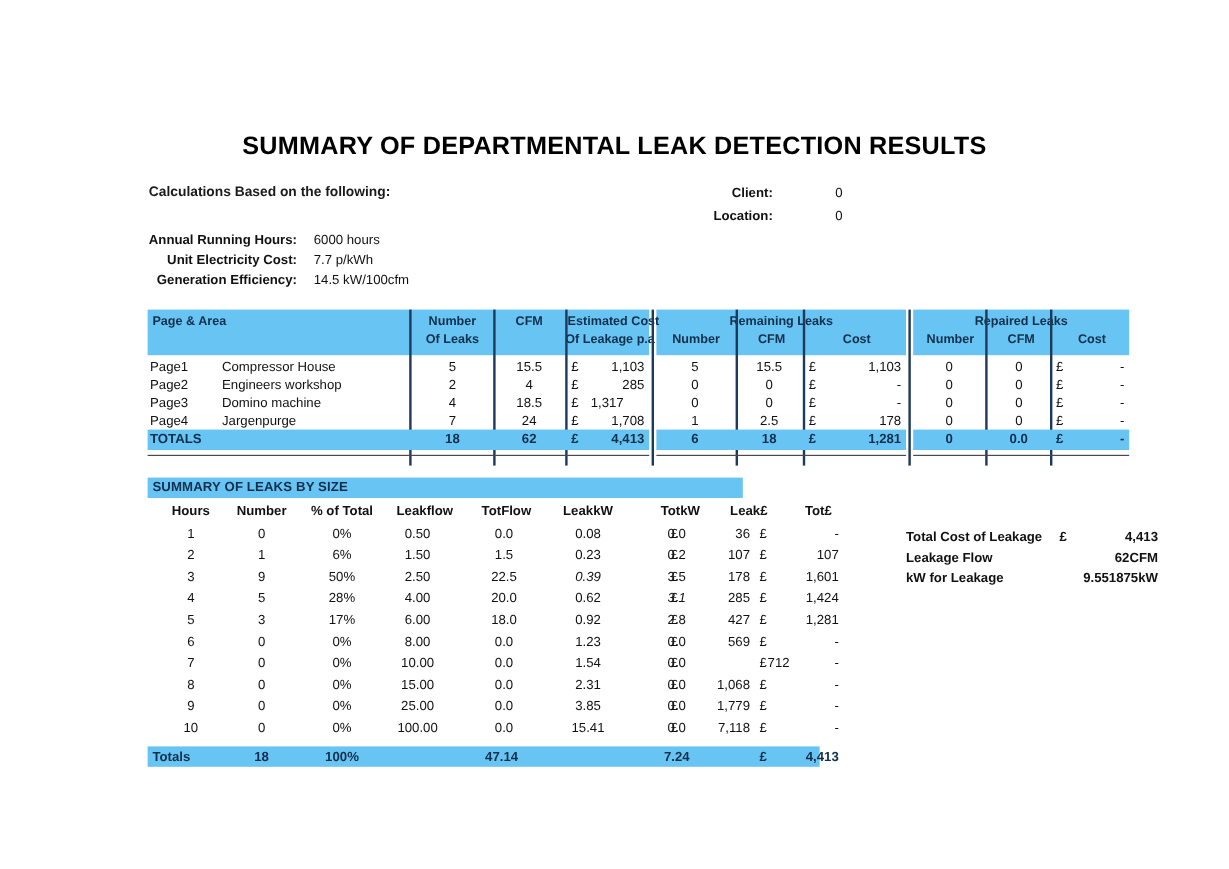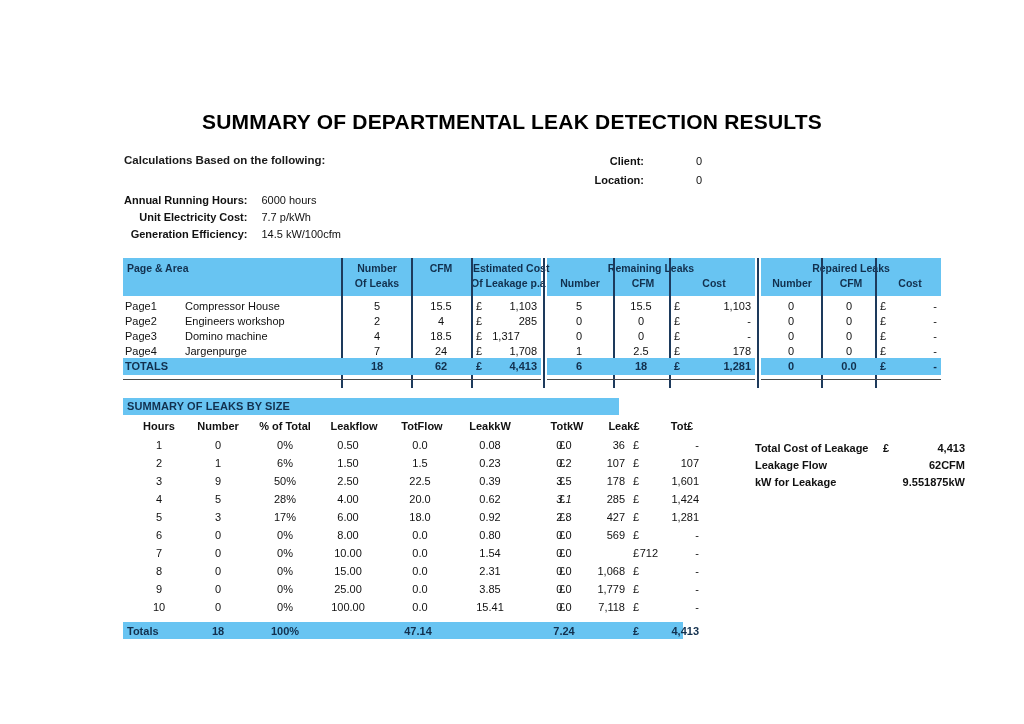--- a/index.html
+++ b/index.html
@@ -408,21 +408,21 @@
     <div class="t2cell" style="left:510px; top:58px;">£</div>
     <div class="t2cell" style="left:508px; top:58px; width:68px; text-align:right;">107</div>
   </div>
 
   <div>
     <div class="t2cell" style="left:8px;   top:76px; width:56px; text-align:center;">3</div>
     <div class="t2cell" style="left:62px;  top:76px; width:66px; text-align:center;">9</div>
     <div class="t2cell" style="left:126px; top:76px; width:72px; text-align:center;">50%</div>
     <div class="t2cell" style="left:188px; top:76px; width:74px; text-align:center;">2.50</div>
     <div class="t2cell" style="left:260px; top:76px; width:74px; text-align:center;">22.5</div>
-    <div class="t2cell" style="left:330px; top:76px; width:74px; text-align:center;">0.39</div>
+    <div class="t2cell" style="left:330px; top:76px; width:74px; text-align:center;font-style:italic;">0.39</div>
     <div class="t2cell" style="left:404px; top:76px; width:74px; text-align:center;">3.5</div>
     <div class="t2cell" style="left:436px; top:76px;">£</div>
     <div class="t2cell" style="left:436px; top:76px; width:66px; text-align:right;">178</div>
     <div class="t2cell" style="left:510px; top:76px;">£</div>
     <div class="t2cell" style="left:508px; top:76px; width:68px; text-align:right;">1,601</div>
   </div>
 
   <div>
     <div class="t2cell" style="left:8px;   top:94px; width:56px; text-align:center;">4</div>
     <div class="t2cell" style="left:62px;  top:94px; width:66px; text-align:center;">5</div>
@@ -450,21 +450,21 @@
     <div class="t2cell" style="left:510px; top:112px;">£</div>
     <div class="t2cell" style="left:508px; top:112px; width:68px; text-align:right;">1,281</div>
   </div>
 
   <div>
     <div class="t2cell" style="left:8px;   top:130px; width:56px; text-align:center;">6</div>
     <div class="t2cell" style="left:62px;  top:130px; width:66px; text-align:center;">0</div>
     <div class="t2cell" style="left:126px; top:130px; width:72px; text-align:center;">0%</div>
     <div class="t2cell" style="left:188px; top:130px; width:74px; text-align:center;">8.00</div>
     <div class="t2cell" style="left:260px; top:130px; width:74px; text-align:center;">0.0</div>
-    <div class="t2cell" style="left:330px; top:130px; width:74px; text-align:center;">0.80</div>
+    <div class="t2cell" style="left:330px; top:130px; width:74px; text-align:center;">1.23</div>
     <div class="t2cell" style="left:404px; top:130px; width:74px; text-align:center;">0.0</div>
     <div class="t2cell" style="left:436px; top:130px;">£</div>
     <div class="t2cell" style="left:436px; top:130px; width:66px; text-align:right;">569</div>
     <div class="t2cell" style="left:510px; top:130px;">£</div>
     <div class="t2cell" style="left:508px; top:130px; width:68px; text-align:right;">-</div>
   </div>
 
   <div>
     <div class="t2cell" style="left:8px;   top:148px; width:56px; text-align:center;">7</div>
     <div class="t2cell" style="left:62px;  top:148px; width:66px; text-align:center;">0</div>

